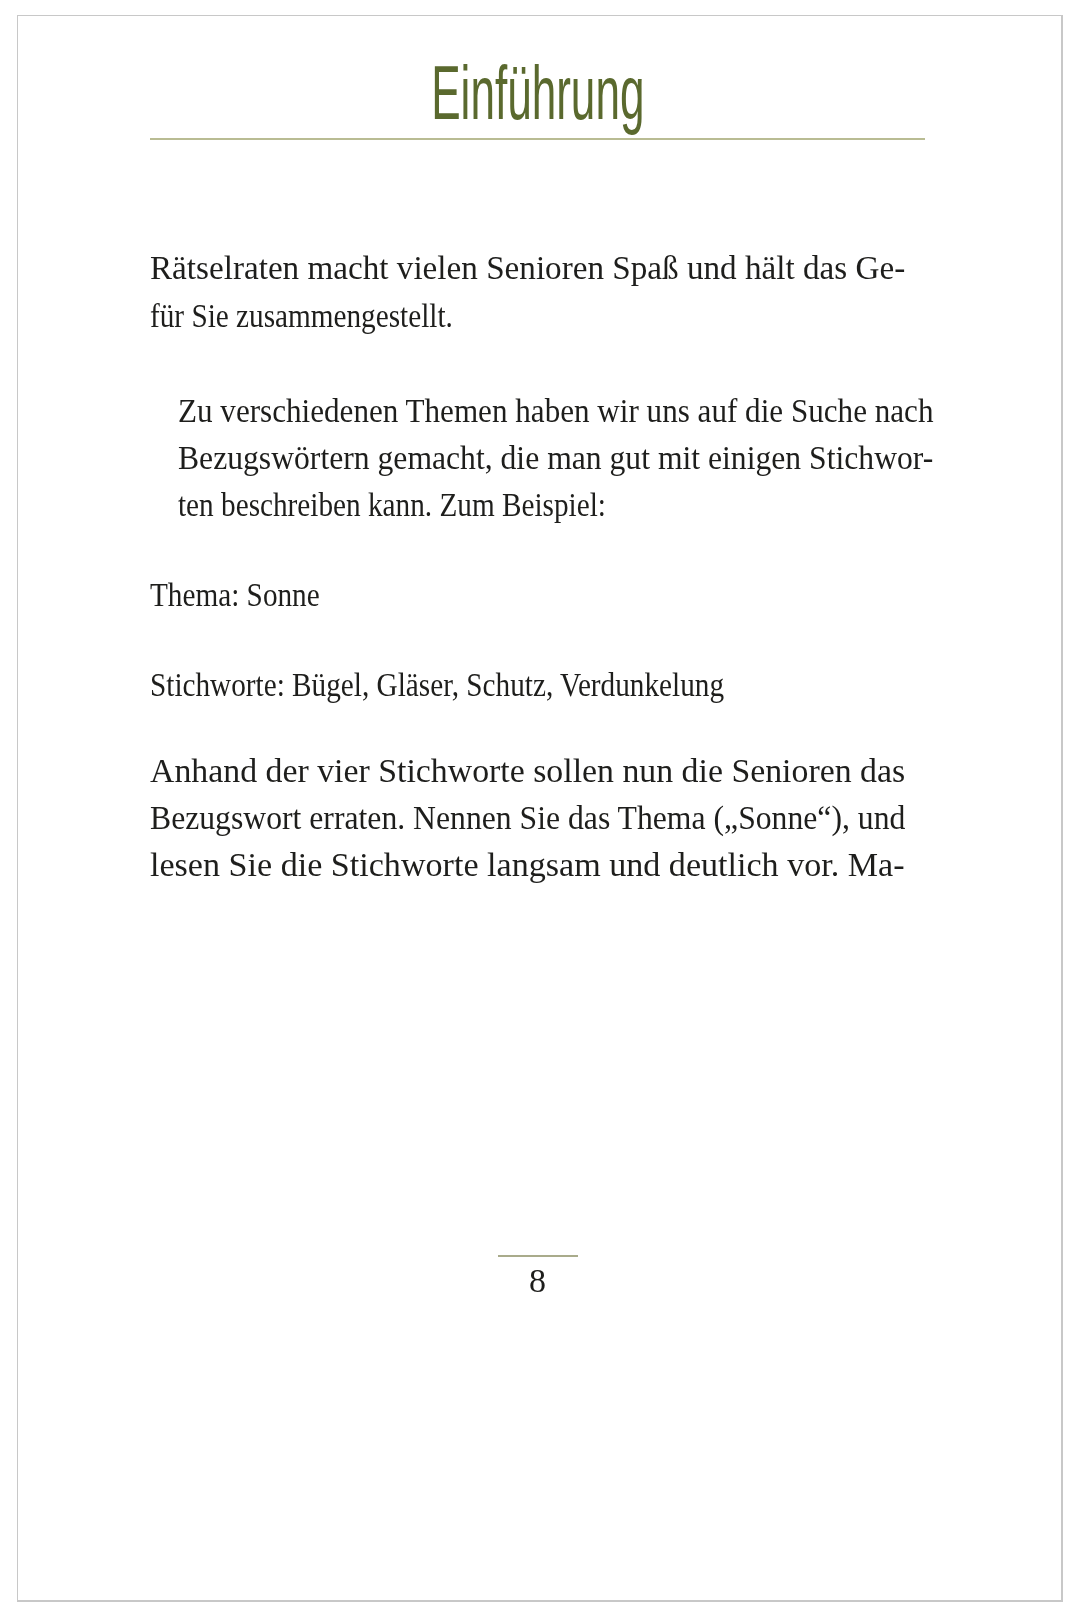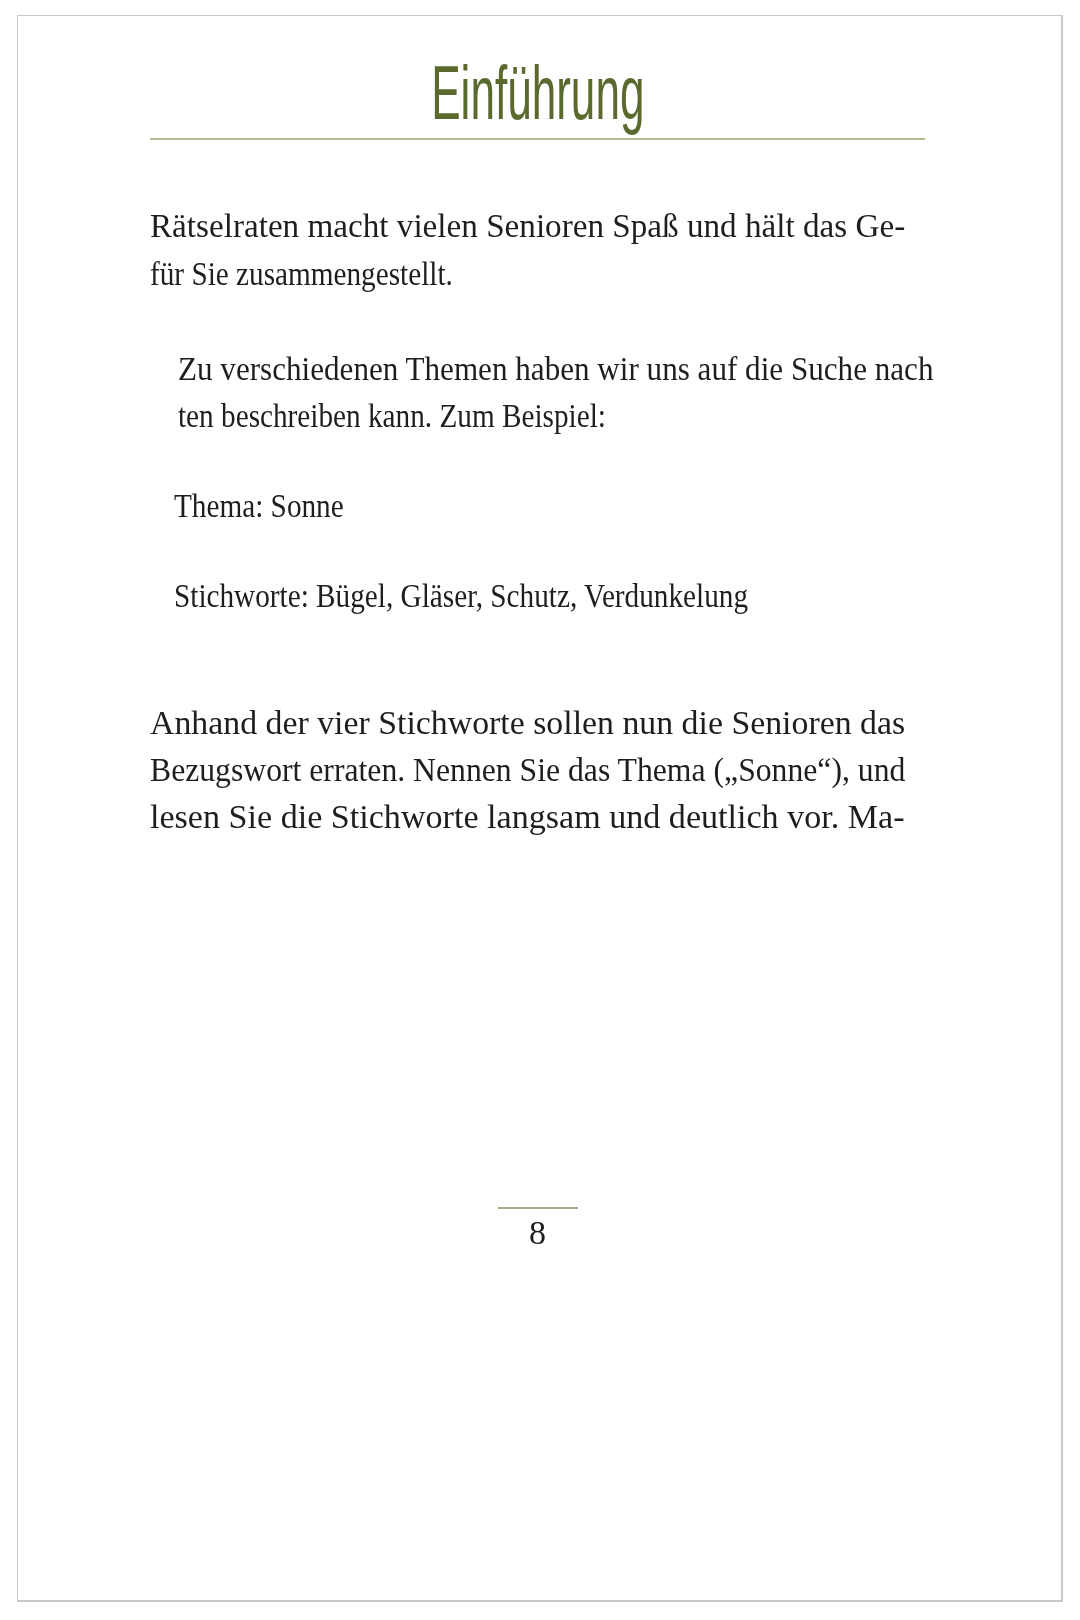--- a/index.html
+++ b/index.html
@@ -67,24 +67,24 @@
   .para.p1 .line {
     height: 48px;
     line-height: 48px;
   }
   .fitline {
     display: inline-block;
     white-space: nowrap;
     font-size: 34px;
     transform-origin: 0 50%;
   }
-  .p1 { margin-top: 62px; }
+  .p1 { margin-top: 104px; }
   .p2 { margin-top: 47px; margin-left: 28px; }
-  .single { margin-top: 43px; margin-left: 24px; }
-  .p6 { margin-top: 80px; }
+  .single { margin-top: 43px; }
+  .p6 { margin-top: 39px; }
   .footer {
     margin-top: 367px;
     width: 775px;
     text-align: center;
   }
   .footer-rule {
     width: 80px;
     height: 2px;
     margin: 0 auto;
     background: var(--footer-rule, #a9ab8b);
@@ -108,20 +108,21 @@
     </div>
     <div class="rule"></div>
 
     <div class="para p1">
       <div class="line"><span class="fitline" style="transform: scaleX(0.9755);">Rätselraten macht vielen Senioren Spaß und hält das Ge-</span></div>
       <div class="line"><span class="fitline natural" style="transform: scaleX(0.86);">für Sie zusammengestellt.</span></div>
     </div>
 
     <div class="para p2">
       <div class="line"><span class="fitline" style="transform: scaleX(0.9152);">Zu verschiedenen Themen haben wir uns auf die Suche nach</span></div>
+      <div class="line"><span class="fitline" style="transform: scaleX(0.9309);">Bezugswörtern gemacht, die man gut mit einigen Stichwor-</span></div>
       <div class="line"><span class="fitline natural" style="transform: scaleX(0.86);">ten beschreiben kann. Zum Beispiel:</span></div>
     </div>
 
     <div class="para single">
       <div class="line"><span class="fitline natural" style="transform: scaleX(0.86);">Thema: Sonne</span></div>
     </div>
 
 
     <div class="para single">
       <div class="line"><span class="fitline natural" style="transform: scaleX(0.86);">Stichworte: Bügel, Gläser, Schutz, Verdunkelung</span></div>

